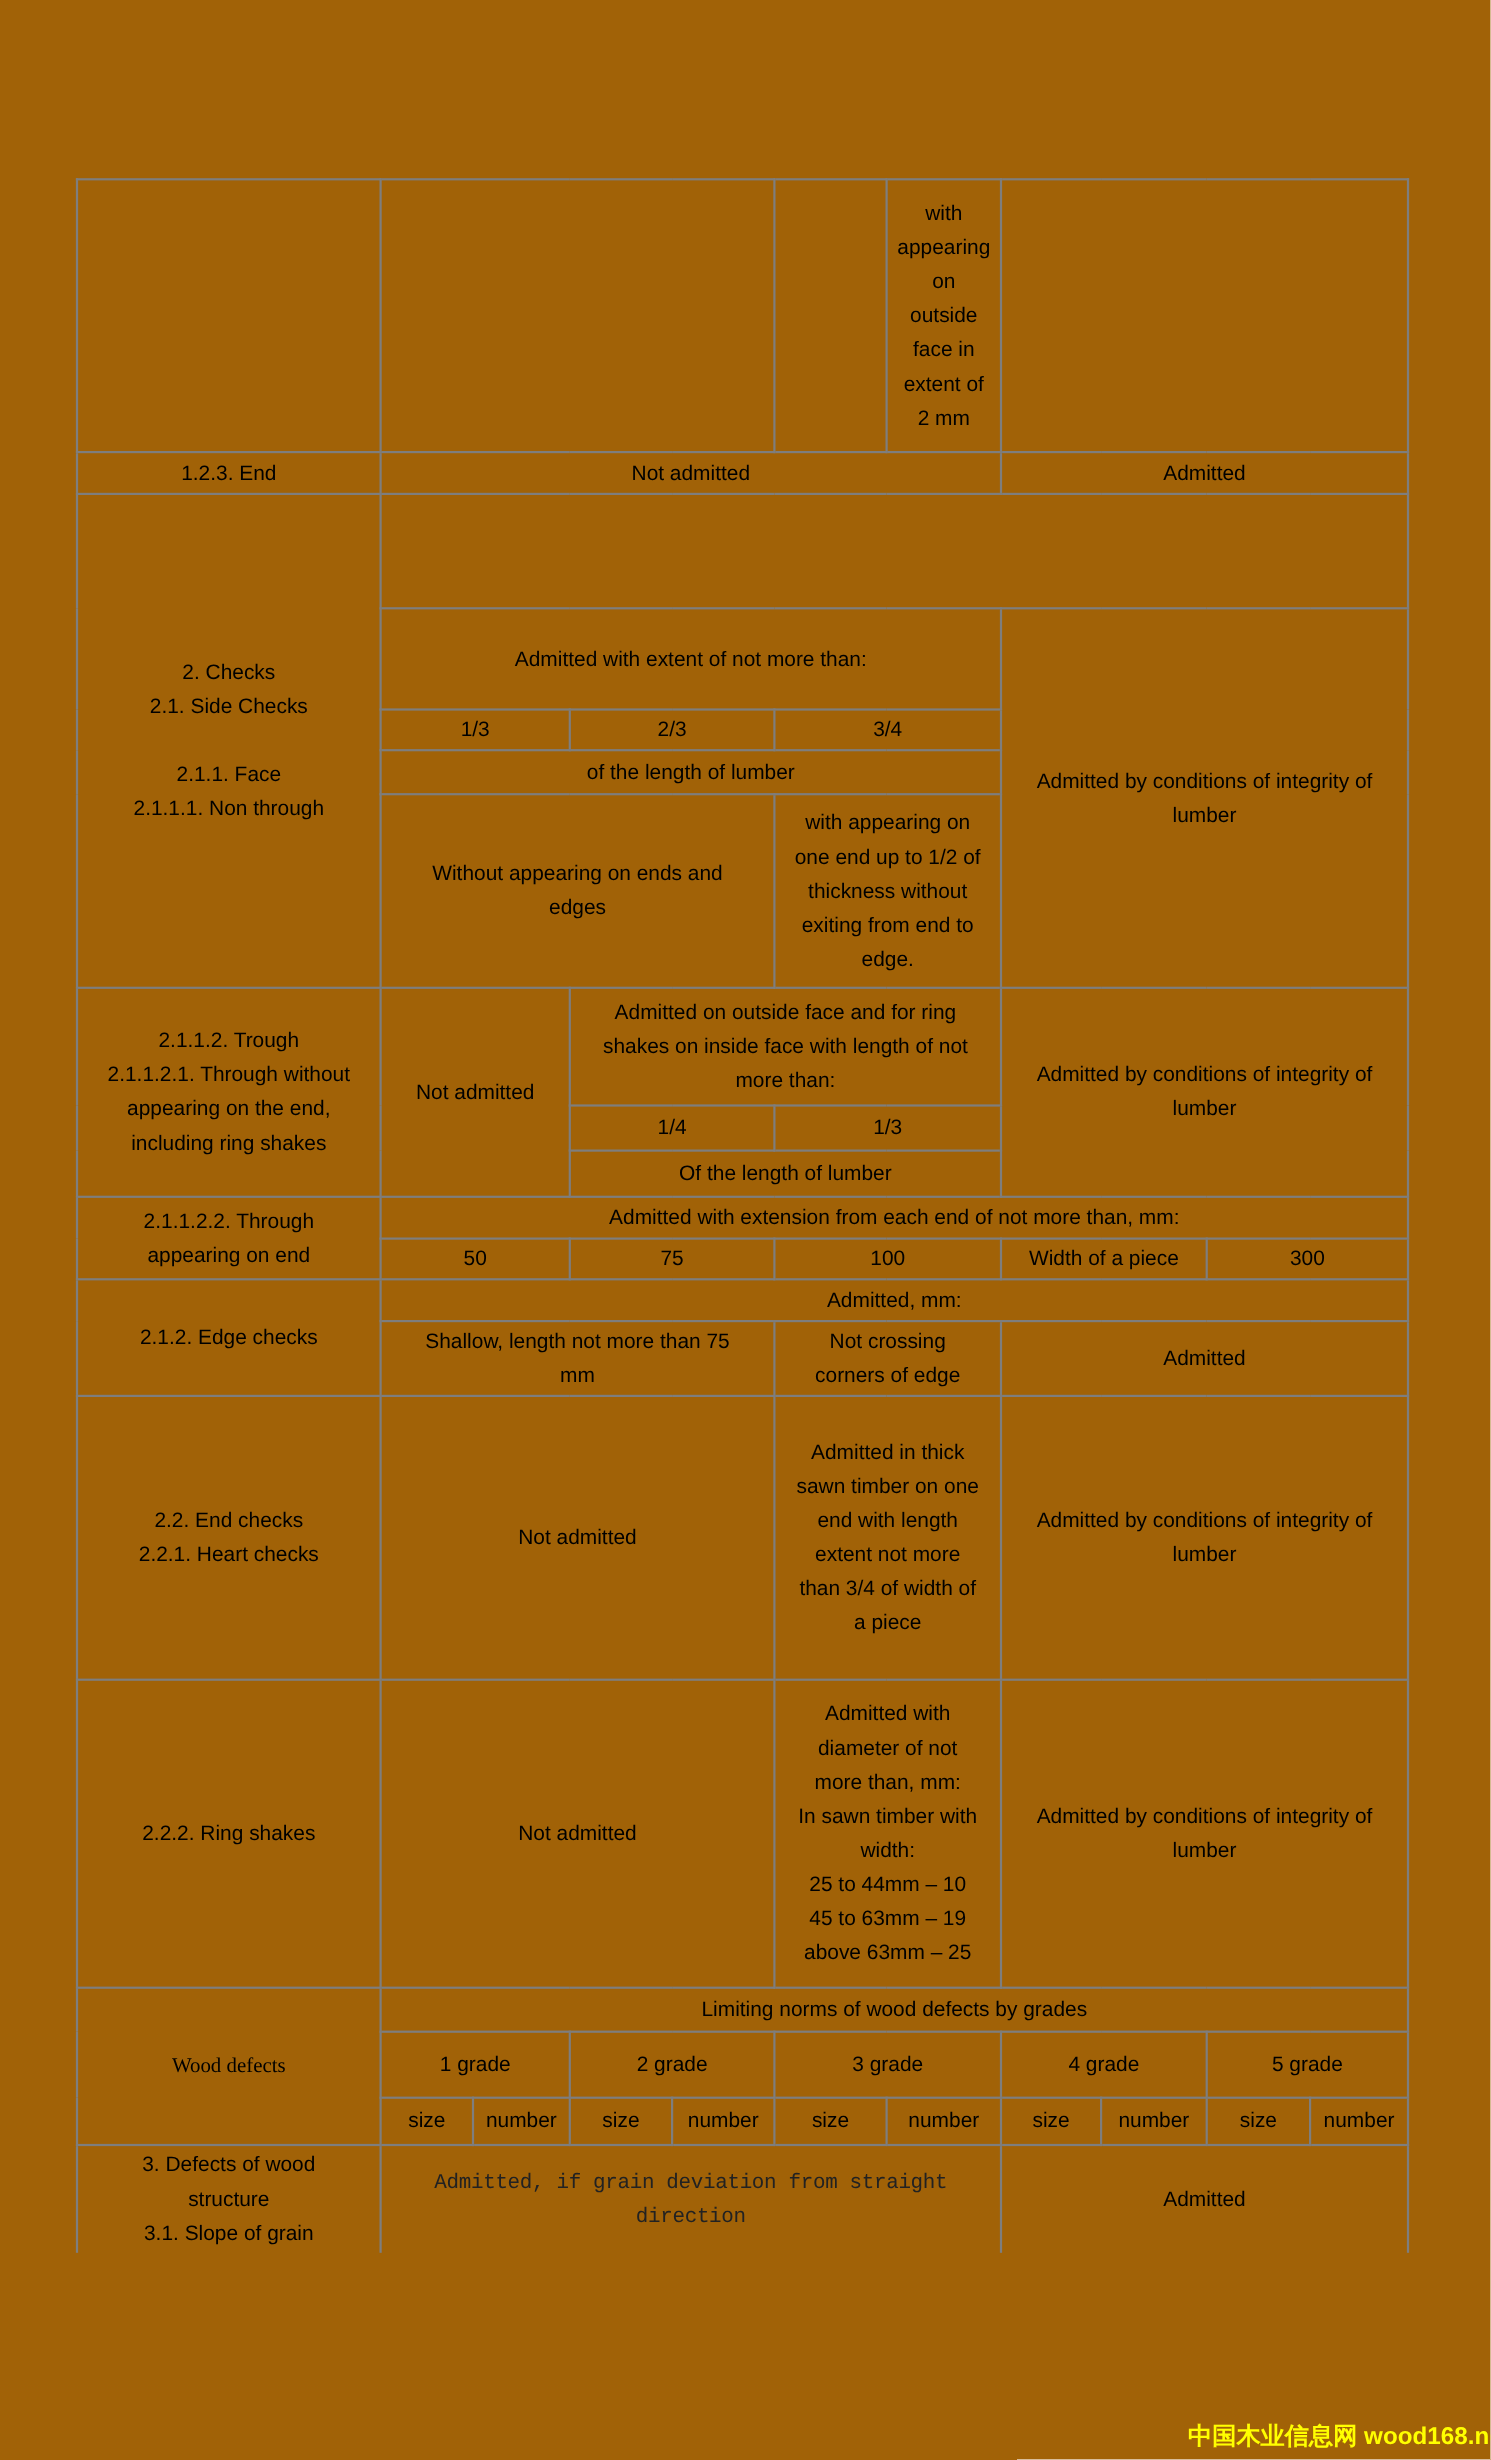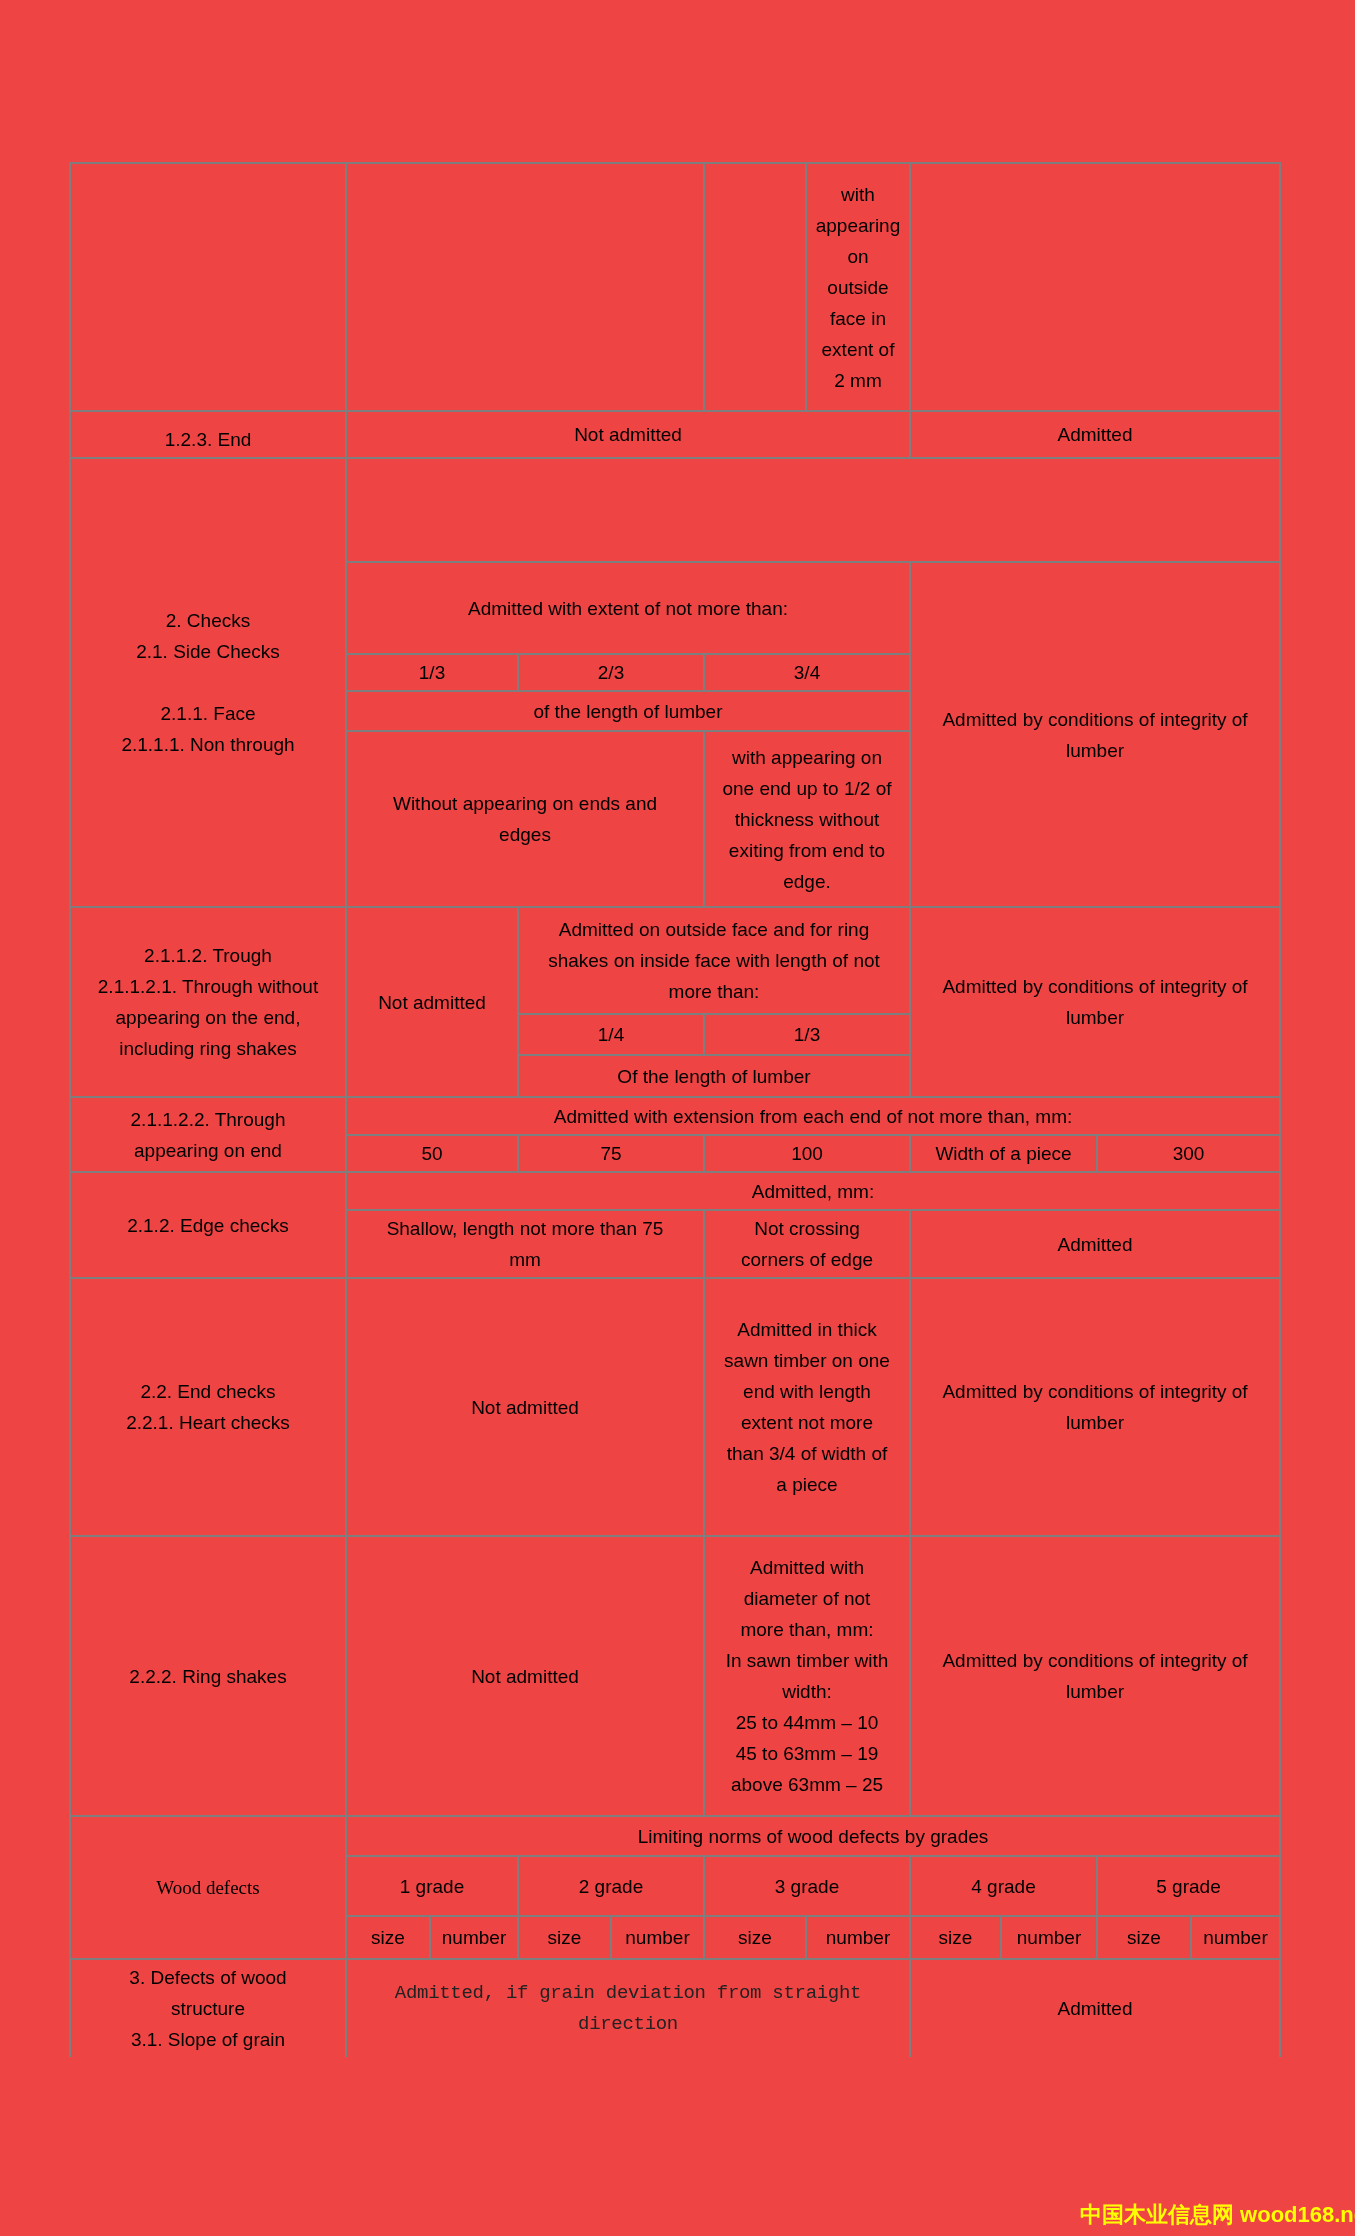--- a/index.html
+++ b/index.html
@@ -1,21 +1,21 @@
 <!DOCTYPE html>
 <html><head>
 <meta charset="utf-8">
 <style>
   * { margin: 0; padding: 0; box-sizing: border-box; }
   html, body { background: #ffffff; }
   .page {
     position: relative;
     width: 1355px;
     height: 2236px;
-    background: #ef4444;
+    background: #a16207;
     font-family: "Liberation Sans", "DejaVu Sans", sans-serif;
     color: #000000;
     overflow: hidden;
   }
   table.grid {
     position: absolute;
     left: 69px;
     top: 162px;
     width: 1210px;
     border-collapse: collapse;
@@ -105,21 +105,21 @@
 appearing
 on
 outside
 face in
 extent of
 2 mm</td>
       <td colspan="4"></td>
     </tr>
 
     <tr style="height:38px">
-      <td class="lbl" style="padding-top:12px">1.2.3. End</td>
+      <td class="lbl" style="padding-top:2px">1.2.3. End</td>
       <td colspan="6">Not admitted</td>
       <td colspan="4">Admitted</td>
     </tr>
 
     <tr style="height:104px">
       <td class="lbl lh38" rowspan="5">2. Checks
 2.1. Side Checks
 
 2.1.1. Face
 2.1.1.1. Non through</td>

